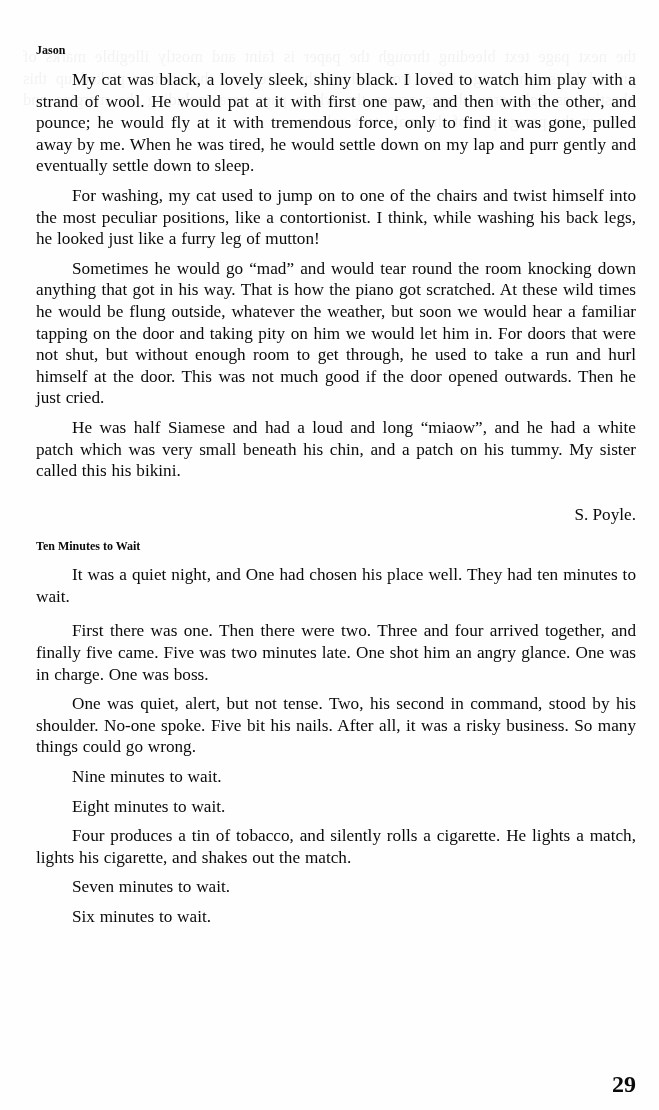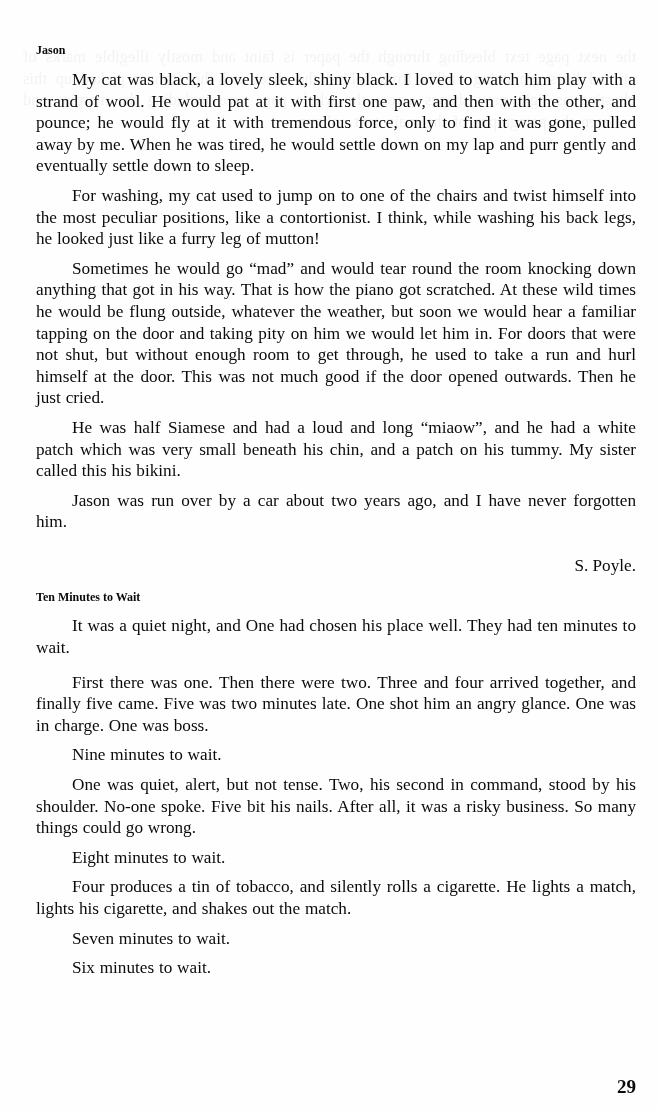--- a/index.html
+++ b/index.html
@@ -80,21 +80,21 @@
   }
 
   #story-first-para {
     padding-top: 13px;
   }
 
   .page-number {
     position: absolute;
     right: 23px;
     bottom: 14px;
-    font-size: 19px;
+    font-size: 24px;
     font-weight: bold;
     line-height: 1;
   }
 </style>
 </head>
 <body>
 
 <div class="page">
 
   <div class="showthrough">the next page text bleeding through the paper is faint and mostly illegible marks of printed lines remaining visible from behind the sheet and the scanner picked up this ghosting as light grey shapes across the whole page area including the margins and between the paragraphs of the main text column</div>
@@ -104,35 +104,34 @@
     <h2 class="heading" id="section-jason-heading">Jason</h2>
 
     <p class="para" style="padding-top:9px;">My cat was black, a lovely sleek, shiny black.  I loved to watch him play with a strand of wool.  He would pat at it with first one paw, and then with the other, and pounce; he would fly at it with tremendous force, only to find it was gone, pulled away by me.  When he was tired, he would settle down on my lap and purr gently and eventually settle down to sleep.</p>
 
     <p class="para" style="padding-top:8px;">For washing, my cat used to jump on to one of the chairs and twist himself into the most peculiar positions, like a contortionist.  I think, while washing his back legs, he looked just like a furry leg of mutton!</p>
 
     <p class="para" style="padding-top:8px;">Sometimes he would go “mad” and would tear round the room knocking down anything that got in his way.  That is how the piano got scratched.  At these wild times he would be flung outside, whatever the weather, but soon we would hear a familiar tapping on the door and taking pity on him we would let him in.  For doors that were not shut, but without enough room to get through, he used to take a run and hurl himself at the door.  This was not much good if the door opened outwards.  Then he just cried.</p>
 
     <p class="para" style="padding-top:8px;">He was half Siamese and had a loud and long “miaow”, and he had a white patch which was very small beneath his chin, and a patch on his tummy.  My sister called this his bikini.</p>
 
-    <p class="para" style="padding-top:8px;">Jason was run over by a car about two years ago, and I have never forgotten him.</p>
 
     <p class="signature">S. Poyle.</p>
 
 
     <h3 class="heading" id="story-title-heading">Ten Minutes to Wait</h3>
 
     <p class="para" style="padding-top:8px;">It was a quiet night, and One had chosen his place well.  They had ten minutes to wait.</p>
 
     <p class="para" id="story-first-para">First there was one.  Then there were two.  Three and four arrived together, and finally five came.  Five was two minutes late.  One shot him an angry glance.  One was in charge.  One was boss.</p>
 
 
+    <p class="para" style="padding-top:8px;">One was quiet, alert, but not tense.  Two, his second in command, stood by his shoulder.  No-one spoke.  Five bit his nails.  After all, it was a risky business.  So many things could go wrong.</p>
+
     <p class="para" style="padding-top:8px;">Nine minutes to wait.</p>
-
-    <p class="para" style="padding-top:8px;">One was quiet, alert, but not tense.  Two, his second in command, stood by his shoulder.  No-one spoke.  Five bit his nails.  After all, it was a risky business.  So many things could go wrong.</p>
 
     <p class="para" style="padding-top:8px;">Eight minutes to wait.</p>
 
     <p class="para" style="padding-top:8px;">Four produces a tin of tobacco, and silently rolls a cigarette.  He lights a match, lights his cigarette, and shakes out the match.</p>
 
     <p class="para" style="padding-top:8px;">Seven minutes to wait.</p>
 
 
     <p class="para" style="padding-top:8px;">Six minutes to wait.</p>
 

